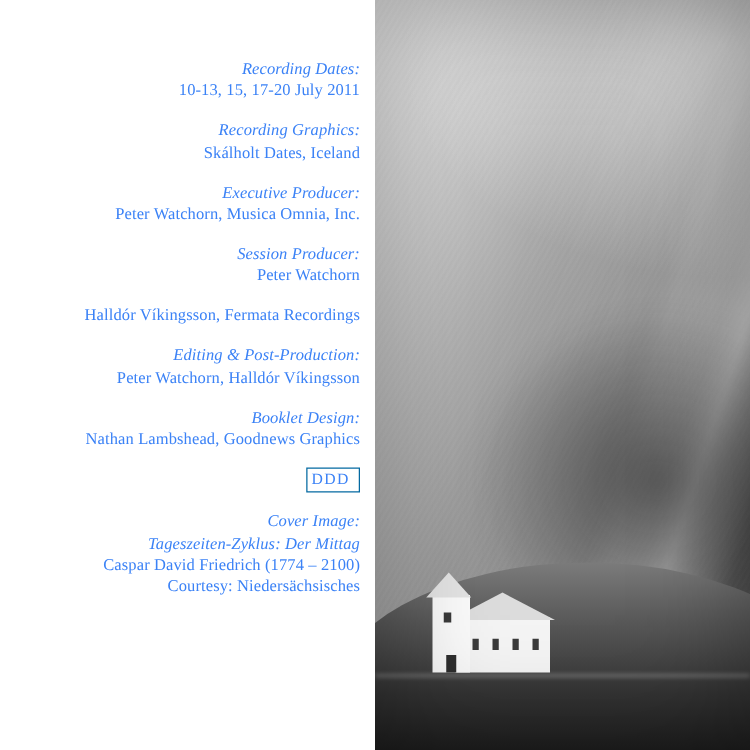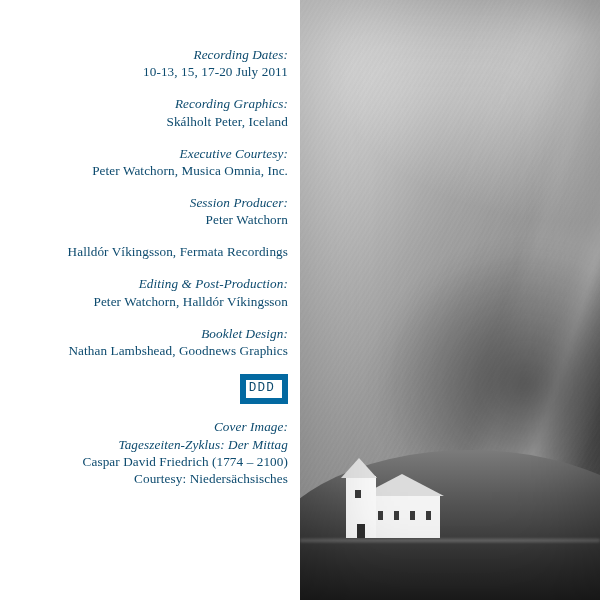--- a/index.html
+++ b/index.html
@@ -19,21 +19,21 @@
     height: 600px;
     display: flex;
   }
   
   .credits {
     width: 300px;
     height: 600px;
     box-sizing: border-box;
     padding: 46px 12px 10px 10px;
     text-align: right;
-    color: #0c4a6e;
+    color: #3b82f6;
     font-size: 13.2px;
     line-height: 1.32;
     background: #ffffff;
   }
   .credit-block {
     margin-bottom: 14.5px;
   }
   .credit-label {
     font-style: italic;
     display: block;
@@ -43,26 +43,25 @@
     display: block;
     letter-spacing: 0.1px;
   }
   .ddd-wrap {
     margin-top: 4px;
     margin-bottom: 14px;
     display: flex;
     justify-content: flex-end;
   }
   .ddd-box {
-    border: 6px solid #0369a1;
+    border: 1px solid #0369a1;
     padding: 1px 7px 2px 3px;
     font-size: 12.6px;
     letter-spacing: 1.2px;
     line-height: 1.2;
-    font-family: Liberation Mono, monospace;
   }
   .cover-block .credit-value.italic {
     font-style: italic;
   }
   
   .photo {
     position: relative;
     width: 300px;
     height: 600px;
     overflow: hidden;
@@ -230,25 +229,25 @@
 
   <div class="credits">
 
     <div class="credit-block">
       <span class="credit-label">Recording Dates:</span>
       <span class="credit-value">10-13, 15, 17-20 July 2011</span>
     </div>
 
     <div class="credit-block">
       <span class="credit-label">Recording Graphics:</span>
-      <span class="credit-value">Skálholt Peter, Iceland</span>
-    </div>
-
-    <div class="credit-block">
-      <span class="credit-label">Executive Courtesy:</span>
+      <span class="credit-value">Skálholt Dates, Iceland</span>
+    </div>
+
+    <div class="credit-block">
+      <span class="credit-label">Executive Producer:</span>
       <span class="credit-value">Peter Watchorn, Musica Omnia, Inc.</span>
     </div>
 
     <div class="credit-block">
       <span class="credit-label">Session Producer:</span>
       <span class="credit-value">Peter Watchorn</span>
     </div>
 
     <div class="credit-block">
       <span class="credit-value">Halldór Víkingsson, Fermata Recordings</span>

